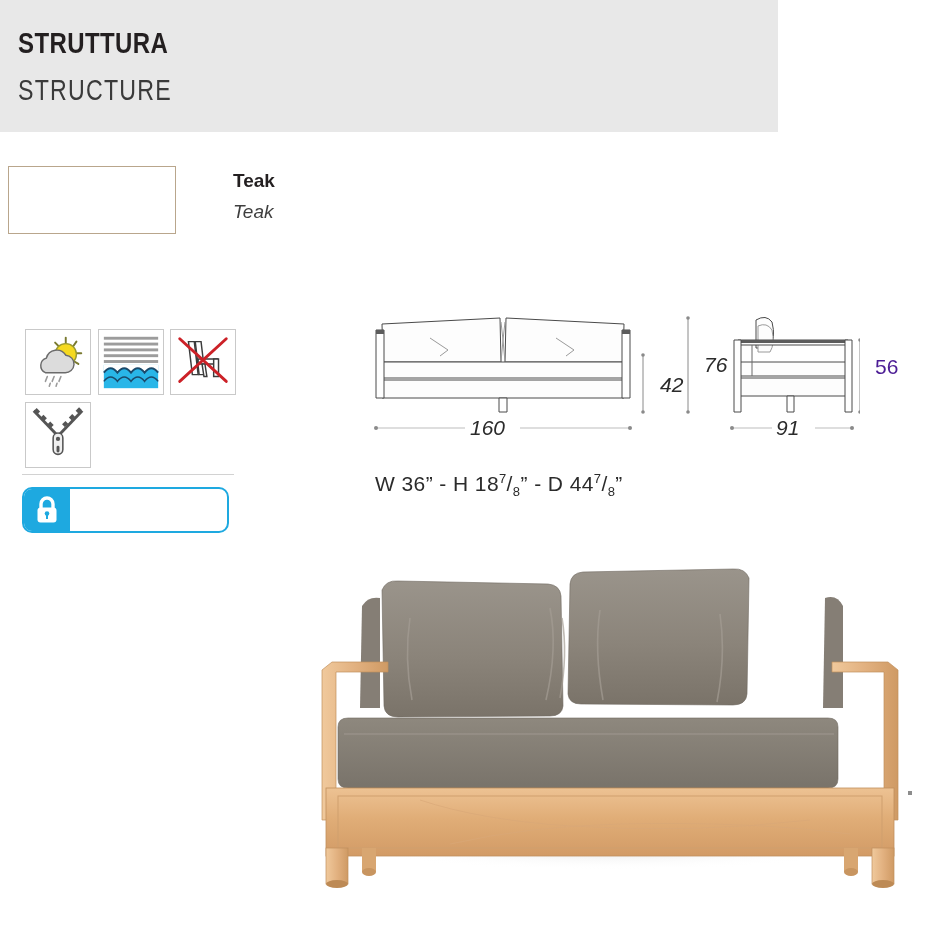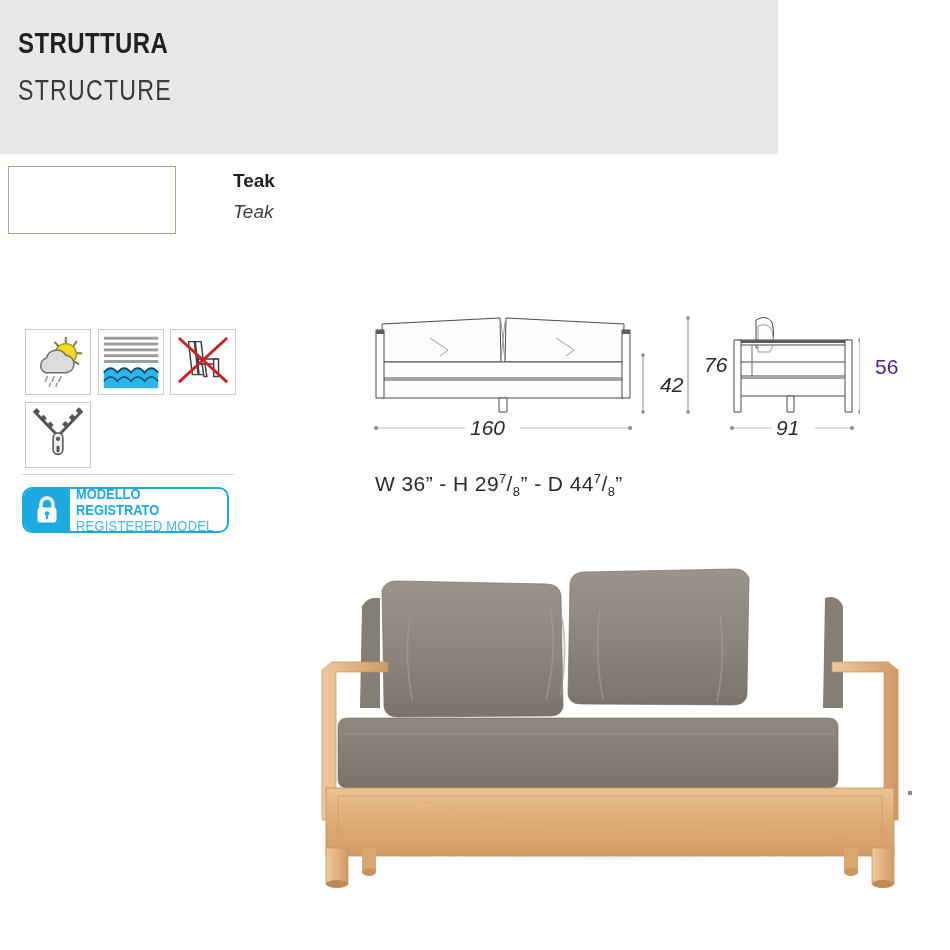--- a/index.html
+++ b/index.html
@@ -5,21 +5,21 @@
   html,body{margin:0;padding:0;}
   body{
     width:950px;height:950px;position:relative;overflow:hidden;
     background:#ffffff;
     font-family:"Liberation Sans","DejaVu Sans",sans-serif;
     color:#231f20;
   }
 
   
   .header-band{
-    position:absolute;left:0;top:0;width:778px;height:154px;
+    position:absolute;left:0;top:0;width:778px;height:132px;
     background:#e8e8e8;
   }
   .title-it{
     position:absolute;left:18px;top:26px;
     font-size:30px;font-weight:700;letter-spacing:.5px;
     color:#231f20;
     transform:scaleX(.80);transform-origin:left center;
     font-stretch:condensed;
   }
   .title-en{
@@ -203,24 +203,20 @@
 
 <div class="badge">
   <div class="badge-lock">
     <svg width="26" height="30" viewBox="0 0 26 30">
       <path d="M7 13 l0 -4 a6 6 0 0 1 12 0 l0 4" fill="none" stroke="#fff" stroke-width="3.4"></path>
       <rect x="3.5" y="12.5" width="19" height="15" rx="3" fill="#fff"></rect>
       <circle cx="13" cy="18.5" r="2.3" fill="#1ea9e0"></circle>
       <rect x="12" y="19" width="2" height="5" fill="#1ea9e0"></rect>
     </svg>
   </div>
-  <div class="badge-text">
-    <div class="badge-l1">MODELLO REGISTRATO</div>
-    <div class="badge-l2">REGISTERED MODEL</div>
-  </div>
 </div>
 
 <div class="tech">
   <svg width="500" height="150" viewBox="0 0 500 150">
 
     <g fill="#fdfdfd" stroke="#4a4a4a" stroke-width="1" stroke-linejoin="round">
 
       <path d="M22 24 L140 18 L141 62 L23 62 Z"></path>
       <path d="M146 18 L264 24 L263 62 L145 62 Z"></path>
 
@@ -304,21 +300,21 @@
   </svg>
 </div>
 
 <div style="position:absolute;left:875px;top:355px;font-size:21px;color:#4c1d95;">56</div>
 
 <div class="imperial">
   <span>W</span>
   <span>36</span><span>”</span>
   <span>-</span>
   <span>H</span>
-  <span>29</span><sup>7</sup><span class="sl">/</span><sub>8</sub><span>”</span>
+  <span>18</span><sup>7</sup><span class="sl">/</span><sub>8</sub><span>”</span>
   <span>-</span>
   <span>D</span>
   <span>44</span><sup>7</sup><span class="sl">/</span><sub>8</sub><span>”</span>
 </div>
 
 <div class="photo">
   <svg width="620" height="340" viewBox="0 0 620 340">
     <defs>
       <linearGradient id="wood" x1="0" y1="0" x2="0" y2="1">
         <stop offset="0%" stop-color="#edc293"></stop>

